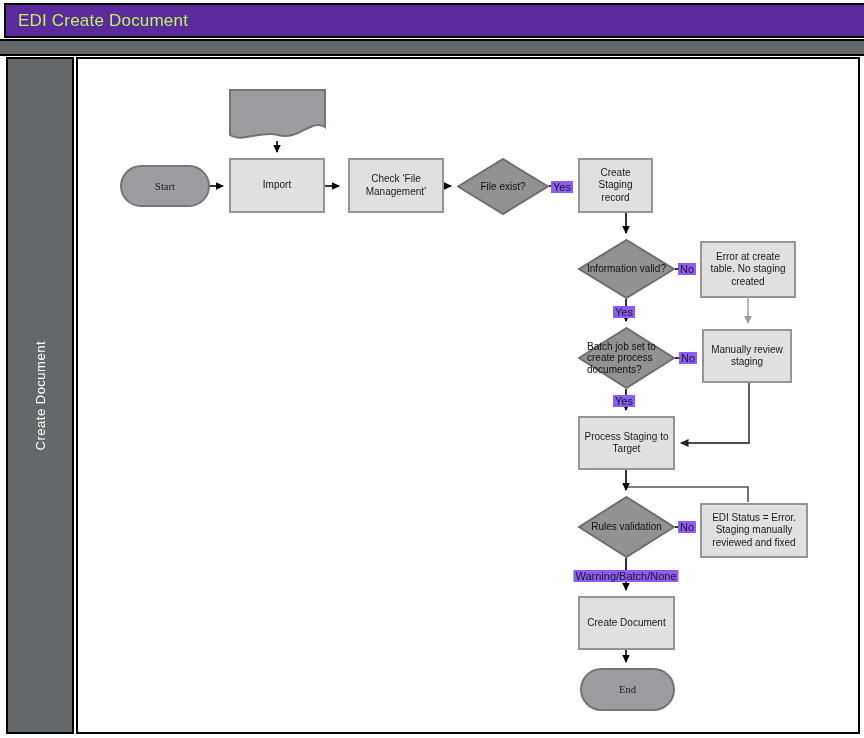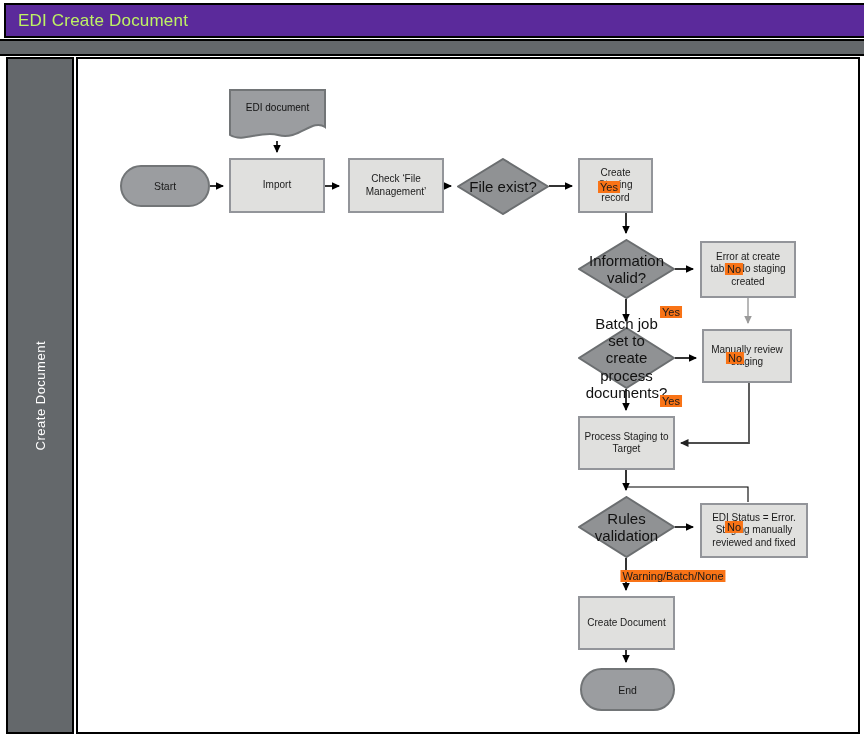--- a/index.html
+++ b/index.html
@@ -40,40 +40,40 @@
   .c.thin{stroke:#000;stroke-width:1.1;}
   
   .node{position:absolute;display:flex;align-items:center;justify-content:center;
         text-align:center;color:#1a1a1a;box-sizing:border-box;}
   .node.light{
     background:var(--shape_light,#e0e0de);border:2px solid #93959a;
     font-size:10px;line-height:1.25;padding:2px 4px;
   }
   .node.pill{
     background:var(--shape_dark,#9b9da0);border:2.5px solid #727577;
-    border-radius:24px;font-size:10.5px;
+    border-radius:24px;font-size:10.5px;font-family:Liberation Serif, serif;
   }
   .diamond{position:absolute;}
   .diamond svg{position:absolute;left:0;top:0;width:100%;height:100%;}
   .diamond polygon{fill:var(--diamond_bg,#909294);stroke:#6b6e70;stroke-width:2;}
   .diamond .dlabel{
     position:absolute;inset:0;display:flex;align-items:center;justify-content:center;
-    text-align:center;font-size:15px;line-height:1.15;color:#111;padding:0 9px;
+    font-size:10px;line-height:1.15;color:#111;padding:0 9px;
   }
   .docshape{position:absolute;}
   .docshape svg{position:absolute;left:0;top:0;width:100%;height:100%;}
   .docshape path{fill:var(--shape_dark,#9b9da0);stroke:#727577;stroke-width:2;}
   .docshape .dlabel{
     position:absolute;left:0;top:4px;width:100%;height:30px;display:flex;
     align-items:center;justify-content:center;font-size:10px;color:#111;
   }
   
   .edge-label{
     position:absolute;transform:translate(-50%,-50%);
-    background:#f97316;padding:0 2px;font-size:11px;color:#1a1a1a;white-space:nowrap;margin-left:47px;
+    background:#8b5cf6;padding:0 2px;font-size:11px;color:#1a1a1a;white-space:nowrap;
   }
 </style>
 </head>
 <body>
 
 <div class="title-bar">
   <span class="title">EDI Create Document</span>
 </div>
 <div class="band"></div>
 <div class="lane">
@@ -109,21 +109,20 @@
   <path class="c thin" d="M626 487 H748 V502"></path>
   <path class="c black" d="M675 527 H693" marker-end="url(#ab)"></path>
   <path class="c black" d="M626 558 V590" marker-end="url(#ab)"></path>
   <path class="c black" d="M626 650 V662" marker-end="url(#ab)"></path>
 </svg>
 
 <div class="docshape" style="left:228px;top:88px;width:99px;height:55px">
   <svg viewBox="0 0 99 55" preserveAspectRatio="none">
     <path d="M2 2 H97 V39 C84 30 71 53 50 47 C33 42 15 55 2 47 Z"></path>
   </svg>
-  <div class="dlabel">EDI document</div>
 </div>
 
 <div class="node pill" style="left:120px;top:165px;width:90px;height:42px">
   <span>Start</span>
 </div>
 
 <div class="node light" style="left:229px;top:158px;width:96px;height:55px">
   <span>Import</span>
 </div>
 

